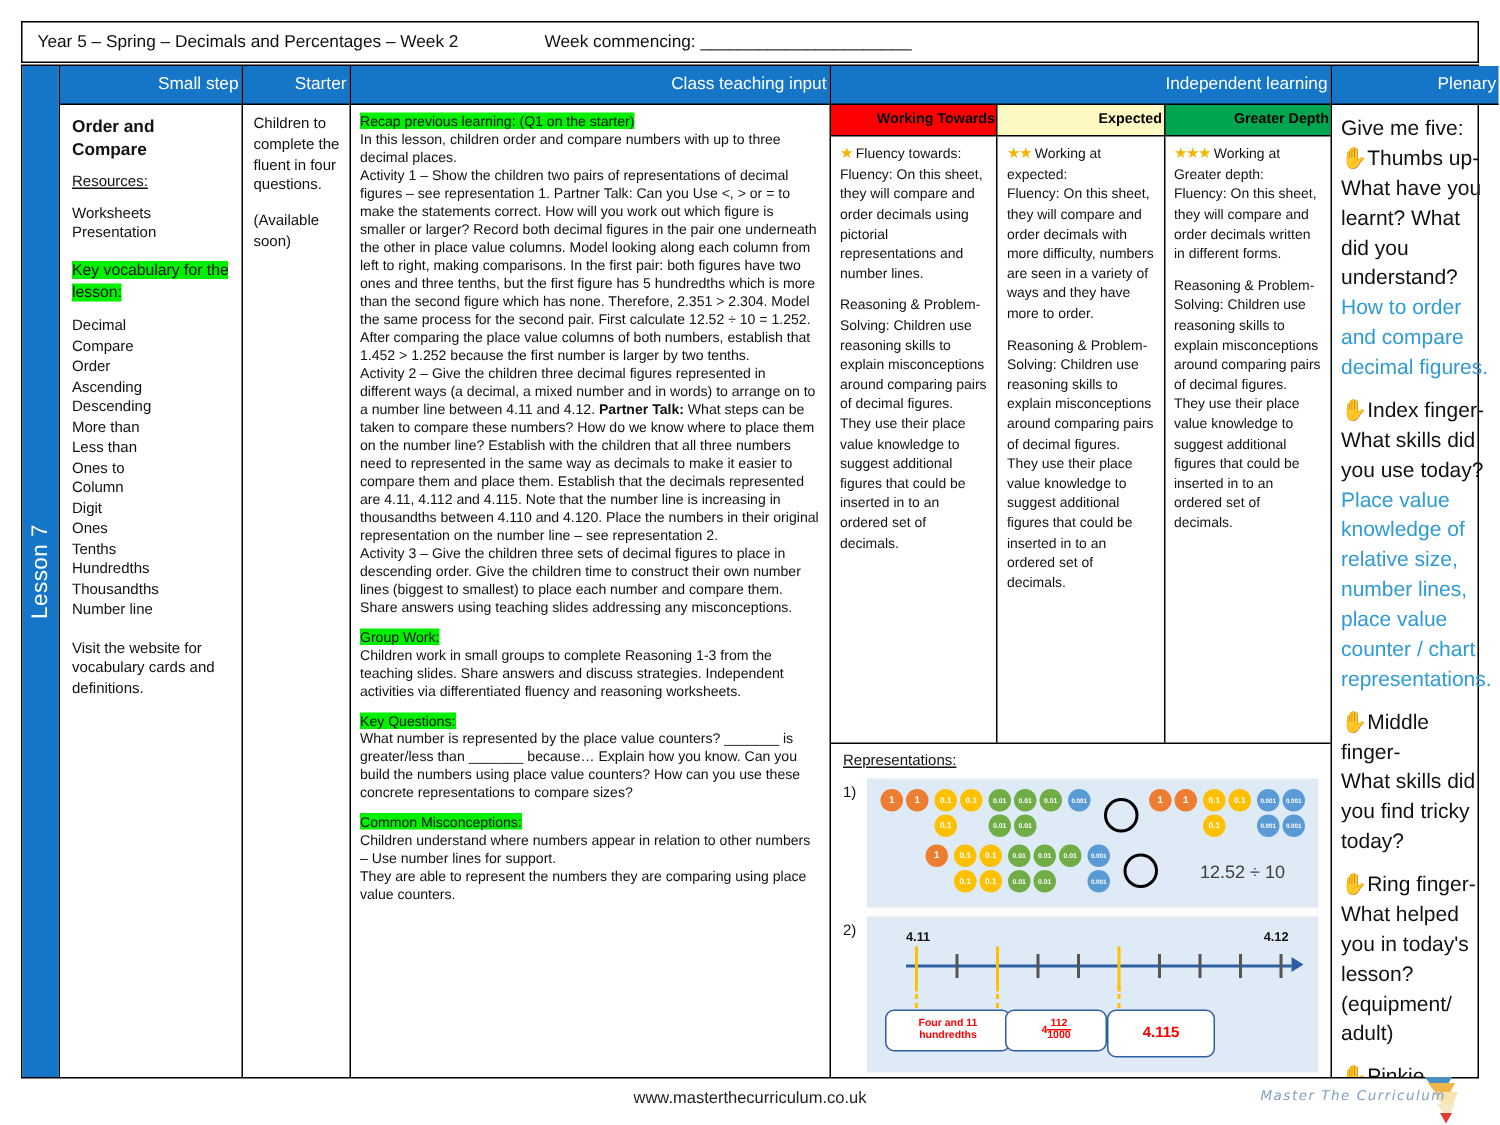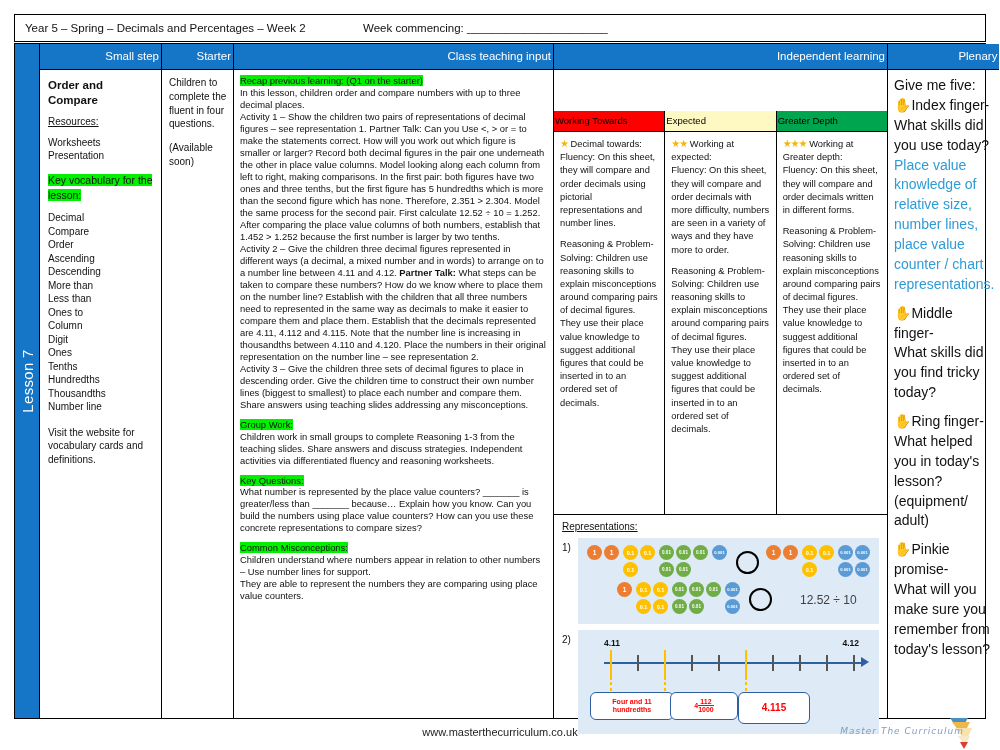--- a/index.html
+++ b/index.html
@@ -57,22 +57,22 @@
   .c-teach .cbody{font-size:9.4px;line-height:1.275;padding:5px 7px 4px 6px;}
   .hl{background:#00f000;}
   .bold{font-weight:bold;}
   .para{margin:0 0 0;text-align:left;}
   .blank{height:8px;}
 
   
   .ind-wrap{display:flex;flex-direction:column;height:100%;}
   .ind-subheads{display:flex;border-bottom:1px solid #000;}
   .ind-sub{
-    flex:1 1 0;text-align:left;font-size:9.5px;font-weight:normal;color:#000;
-    padding:4px 1px 5px;border-left:1px solid #000;box-sizing:border-box;margin-top:41px;
+    flex:1 1 0;text-align:right;font-size:9.5px;font-weight:bold;color:#000;
+    padding:4px 1px 5px;border-left:1px solid #000;box-sizing:border-box;
   }
   .ind-sub:first-child{border-left:none;}
   .sub-wt{background:#ff0000;}
   .sub-ex{background:#fef9c3;}
   .sub-gd{background:#00a550;}
   .ind-cols{display:flex;border-bottom:1px solid #000;height:404px;}
   .ind-col{
     flex:1 1 0;border-left:1px solid #000;box-sizing:border-box;
     padding:5px 6px 4px 6px;font-size:9.3px;line-height:1.42;overflow:hidden;
   }
@@ -225,21 +225,21 @@
       <div class="ind-wrap">
 
         <div class="ind-subheads">
           <div class="ind-sub sub-wt">Working Towards</div>
           <div class="ind-sub sub-ex">Expected</div>
           <div class="ind-sub sub-gd">Greater Depth</div>
         </div>
 
         <div class="ind-cols">
           <div class="ind-col">
-            <div><span class="stars">★</span> <span>Decimal towards:</span></div>
+            <div><span class="stars">★</span> <span>Fluency towards:</span></div>
             <div>Fluency: On this sheet, they will compare and order decimals using pictorial representations and number lines.</div>
             <div class="blank"></div>
             <div>Reasoning &amp; Problem-Solving: Children use reasoning skills to explain misconceptions around comparing pairs of decimal figures. They use their place value knowledge to suggest additional figures that could be inserted in to an ordered set of decimals.</div>
           </div>
           <div class="ind-col">
             <div><span class="stars">★★</span> <span>Working at expected:</span></div>
             <div>Fluency: On this sheet, they will compare and order decimals with more difficulty, numbers are seen in a variety of ways and they have more to order.</div>
             <div class="blank"></div>
             <div>Reasoning &amp; Problem-Solving: Children use reasoning skills to explain misconceptions around comparing pairs of decimal figures. They use their place value knowledge to suggest additional figures that could be inserted in to an ordered set of decimals.</div>
           </div>
@@ -403,20 +403,25 @@
           </div>
         </div>
       </div>
     </div>
 
     <div class="col c-plen">
       <div class="chead">Plenary</div>
       <div class="cbody">
         <div>Give me five:</div>
 
+        <div class="pblock">
+          <span class="hand">✋</span><span>Thumbs up-</span>
+          <div>What have you learnt? What did you understand?</div>
+          <div class="ans">How to order and compare decimal figures.</div>
+        </div>
 
         <div class="pblock">
           <span class="hand">✋</span><span>Index finger-</span>
           <div>What skills did you use today?</div>
           <div class="ans">Place value knowledge of relative size, number lines, place value counter / chart representations.</div>
         </div>
 
         <div class="pblock">
           <span class="hand">✋</span><span>Middle finger-</span>
           <div>What skills did you find tricky today?</div>

